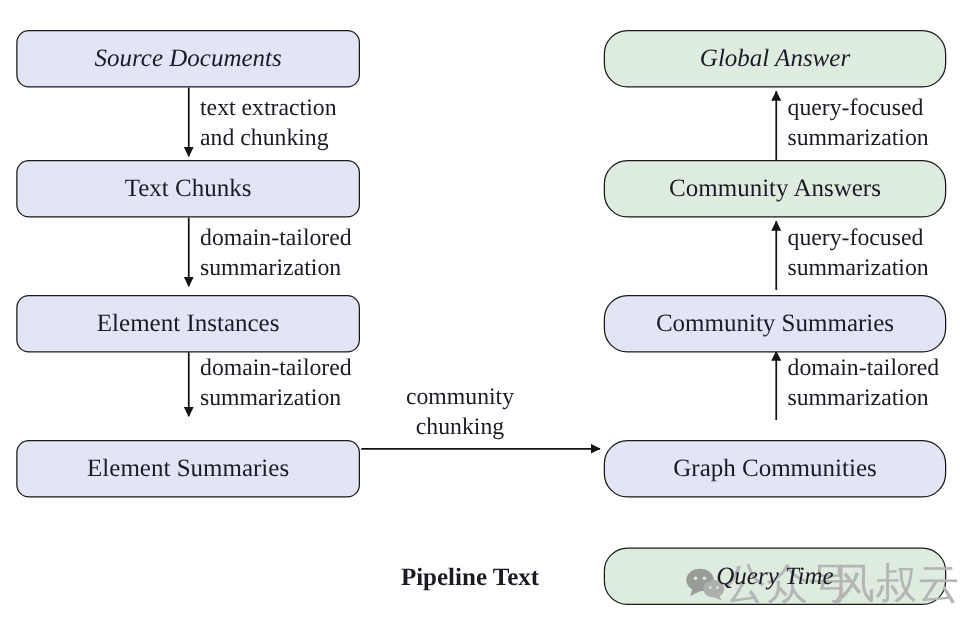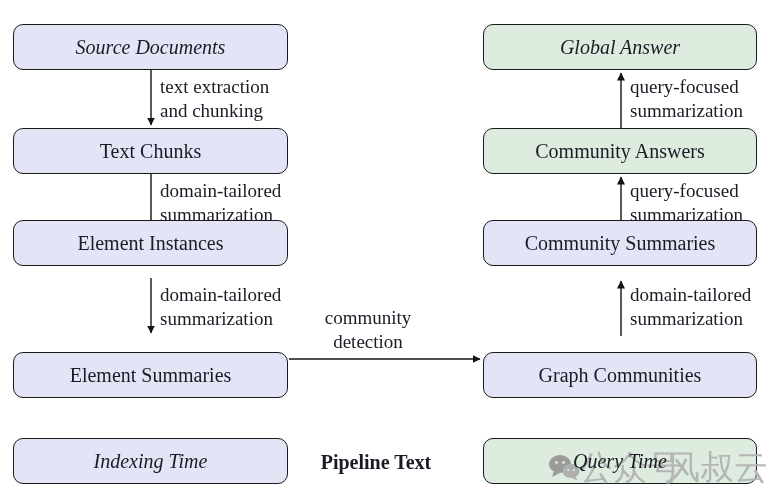--- a/index.html
+++ b/index.html
@@ -8,24 +8,24 @@
     font-family:"Liberation Serif","DejaVu Serif",serif;color:var(--text,#1b1b26);
     overflow:hidden;
   }
   .node{
     position:absolute;height:46px;box-sizing:border-box;
     border:1.6px solid var(--border,#1a1a1a);border-radius:10px;
     display:flex;align-items:center;justify-content:center;
     font-size:20px;line-height:1;
   }
   .col-left{left:13px;width:275px;}
-  .col-right{left:483px;width:274px;}
+  .col-right{left:483px;width:274px;border-radius:19px;}
   .purple{background:var(--indexing-fill,#e4e4f7);}
   .green{background:var(--query-fill,#ddecdf);}
-  .row1{top:24px;font-style:italic;} .row2{top:128px;font-family:Liberation Serif, serif;} .row3{top:220px;} .row4{top:352px;} .rowL{top:438px;}
+  .row1{top:24px;font-style:italic;} .row2{top:128px;font-family:Liberation Serif, serif;} .row3{top:236px;} .row4{top:352px;} .rowL{top:438px;}
   .edge-label{
     position:absolute;font-size:19px;line-height:24px;white-space:nowrap;
   }
   .edge-label.centered{text-align:center;white-space:normal;}
   .legend-label{font-style:italic;}
   #pipeline-stage{
     position:absolute;left:286px;top:449px;width:180px;text-align:center;
     font-weight:bold;font-size:20px;line-height:26px;
   }
   #arrow-layer{position:absolute;left:0;top:0;width:769px;height:495px;pointer-events:none;}
@@ -90,39 +90,36 @@
     <div>domain-tailored</div>
     <div>summarization</div>
   </div>
   <div class="edge-label" style="left:160px;top:283px;">
     <div>domain-tailored</div>
     <div>summarization</div>
   </div>
 
   <div class="edge-label centered" style="left:308px;top:306px;width:120px;text-align:center;">
     <div>community</div>
-    <div>detection</div>
+    <div>chunking</div>
   </div>
 
   <div class="edge-label" style="left:630px;top:283px;">
     <div>domain-tailored</div>
     <div>summarization</div>
   </div>
   <div class="edge-label" style="left:630px;top:179px;">
     <div>query-focused</div>
     <div>summarization</div>
   </div>
   <div class="edge-label" style="left:630px;top:75px;">
     <div>query-focused</div>
     <div>summarization</div>
   </div>
 
-  <div class="node purple col-left rowL">
-    <span class="legend-label">Indexing Time</span>
-  </div>
   <div id="pipeline-stage">Pipeline Text</div>
   <div class="node green col-right rowL">
     <span id="query-time-label" class="legend-label">Query Time</span>
   </div>
 
   <svg id="wm-icon" width="32" height="28" viewBox="0 0 32 28">
     <ellipse cx="12" cy="11" rx="11" ry="9" fill="#8f8f8f"></ellipse>
     <path d="M6 18 L4 24 L12 20 Z" fill="#8f8f8f"></path>
     <ellipse cx="23" cy="18" rx="8.5" ry="7" fill="#a6a6a6"></ellipse>
     <path d="M27 23 L29.5 27.5 L23 24.5 Z" fill="#a6a6a6"></path>

